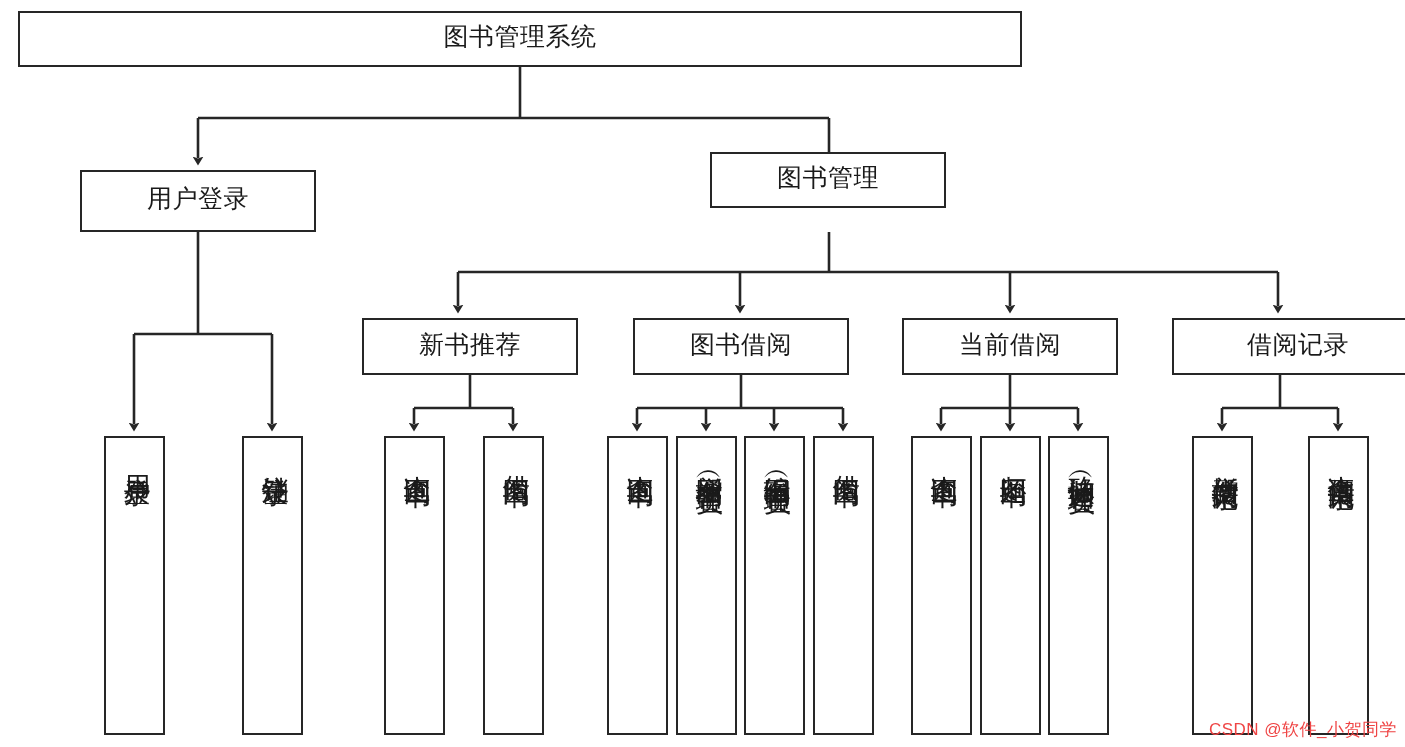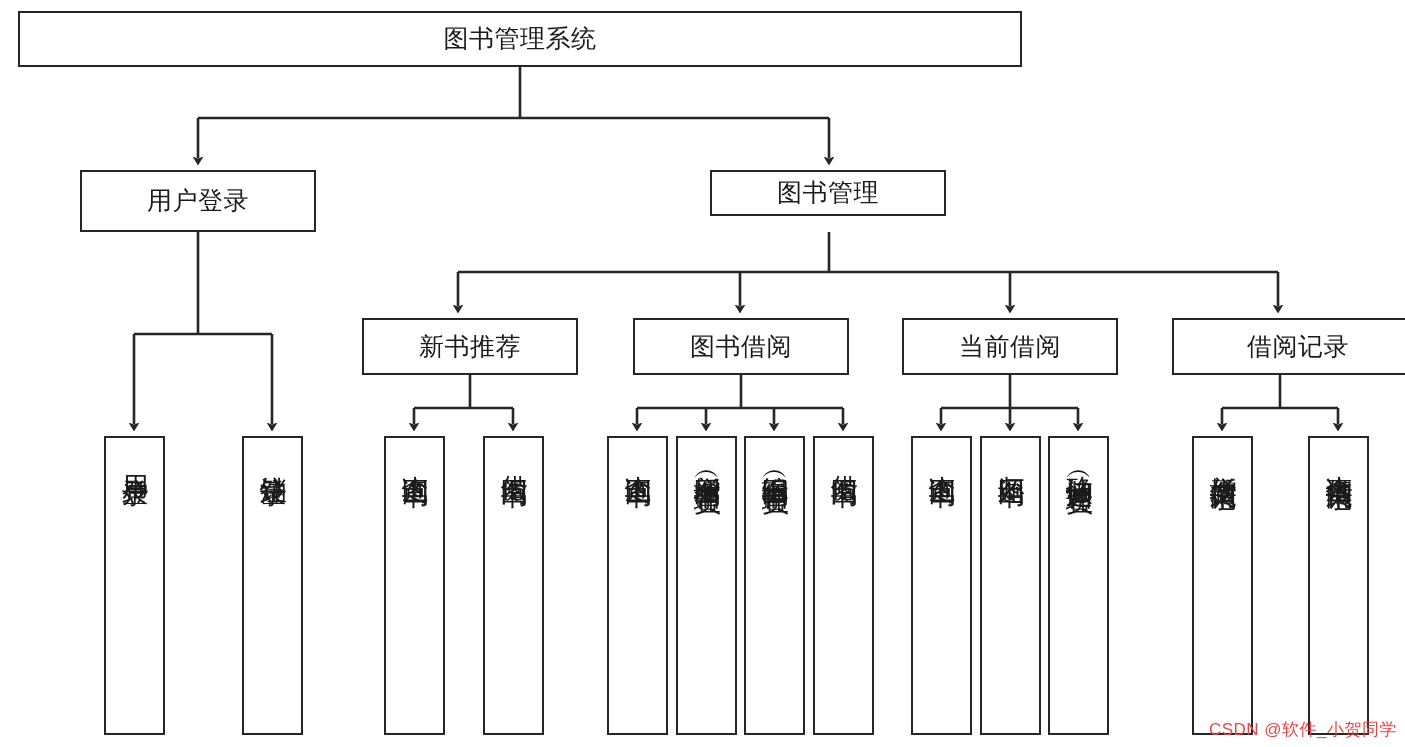--- a/index.html
+++ b/index.html
@@ -14,20 +14,21 @@
   .node{
     position:absolute;
     box-sizing:border-box;
     border:2.5px solid #262626;
     background:#ffffff;
     display:flex;
     align-items:center;
     justify-content:center;
     color:#1a1a1a;
     z-index:3;
+    font-family:Liberation Mono, monospace;
   }
   .node .lbl{
     display:block;
     text-align:center;
     line-height:1.18;
     letter-spacing:0.5px;
   }
   
   .node.h .lbl{font-size:25px;white-space:nowrap;}
   .node.root .lbl{font-size:25px;}
@@ -107,21 +108,21 @@
     </g>
   </svg>
 
   <div class="node h root" style="left:18px;top:11px;width:1004px;height:56px;">
     <span class="lbl">图书管理系统</span>
   </div>
 
   <div class="node h" style="left:80px;top:170px;width:236px;height:62px;">
     <span class="lbl">用户登录</span>
   </div>
-  <div class="node h" style="left:710px;top:170px;width:236px;height:46px;">
+  <div class="node h" style="left:710px;top:152px;width:236px;height:56px;">
     <span class="lbl">图书管理</span>
   </div>
 
   <div class="node h" style="left:633px;top:318px;width:216px;height:57px;">
     <span class="lbl">图书借阅</span>
   </div>
   <div class="node h" style="left:362px;top:318px;width:216px;height:57px;">
     <span class="lbl">新书推荐</span>
   </div>
   <div class="node h" style="left:902px;top:318px;width:216px;height:57px;">

